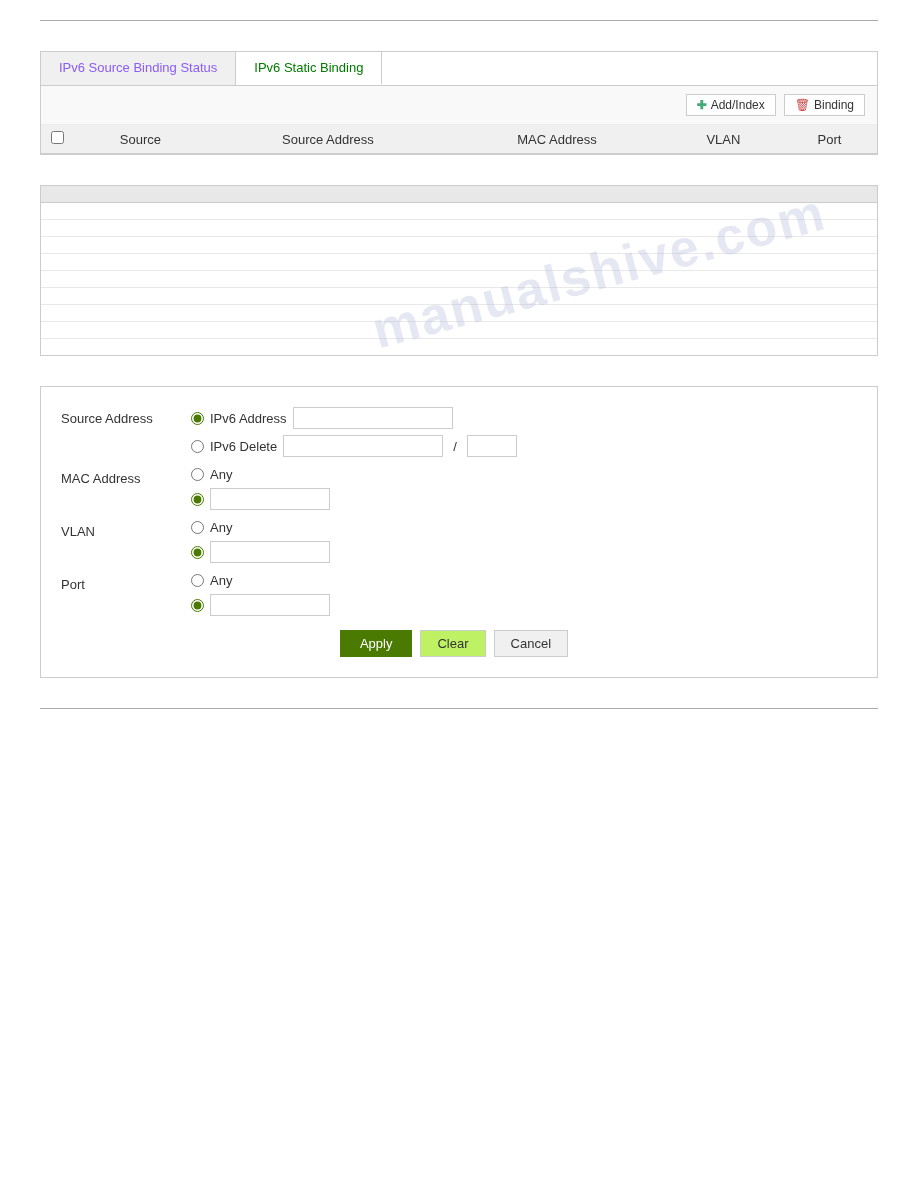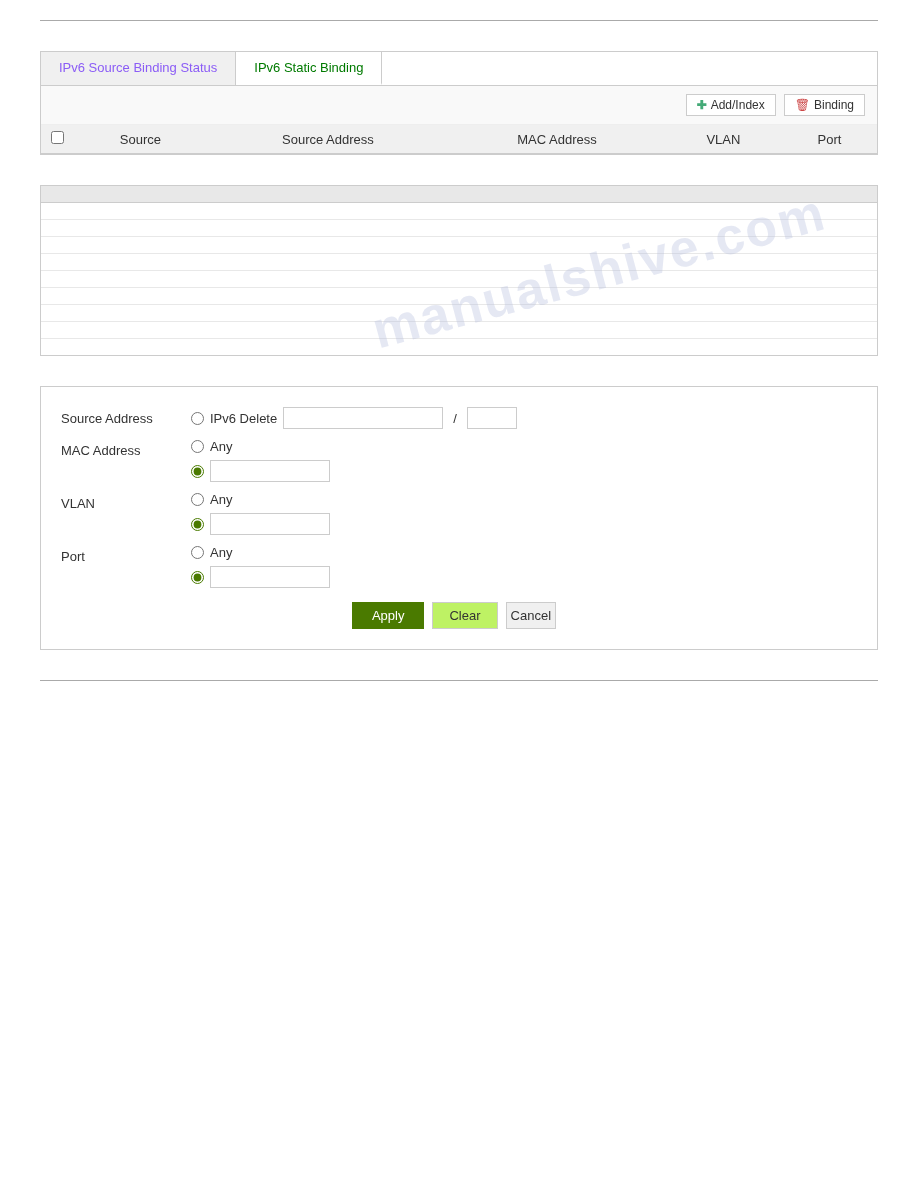--- a/index.html
+++ b/index.html
@@ -222,21 +222,21 @@
       border: 1px solid #ccc;
       padding: 5px 16px;
       font-size: 13px;
       cursor: pointer;
     }
 
     .btn-cancel {
       background: #f0f0f0;
       color: #333;
       border: 1px solid #ccc;
-      padding: 5px 4px;
+      padding: 5px 16px;
       font-size: 13px;
       cursor: pointer;
     }
 
     .bottom-divider {
       border-top: 1px solid #aaa;
       margin-top: 10px;
     }
 
     
@@ -348,20 +348,25 @@
       </tbody>
     </table>
   </div>
 
   <div class="form-panel">
 
     <div class="form-row">
       <div class="form-label">Source Address</div>
       <div class="form-controls">
         <div class="radio-row">
+          <input type="radio" name="source_type" value="ipv6address" checked="" style="">
+          <label>IPv6 Address</label>
+          <input type="text" class="text-input-wide" style="">
+        </div>
+        <div class="radio-row">
           <input type="radio" name="source_type" value="ipv6prefix" style="">
           <label>IPv6 Delete</label>
           <input type="text" class="text-input-wide" style="">
           <span class="slash-sep">/</span>
           <input type="text" class="text-input-short" style="">
         </div>
       </div>
     </div>
 
     <div class="form-row">

